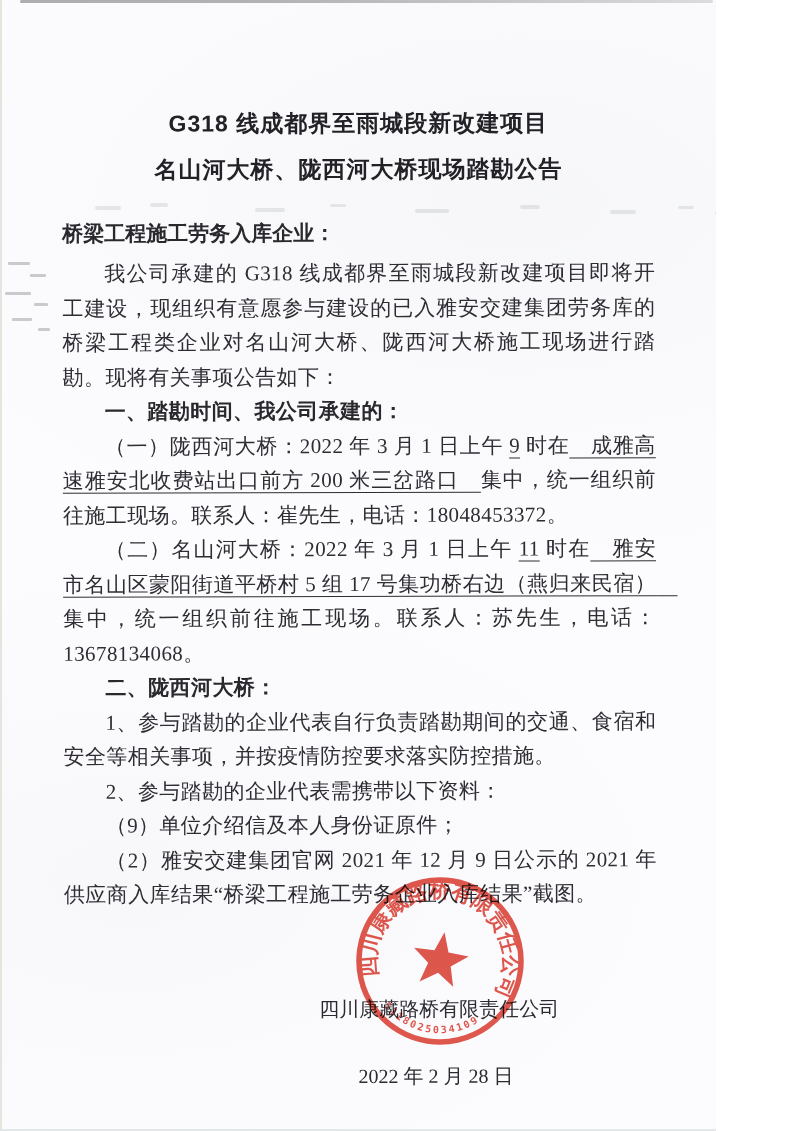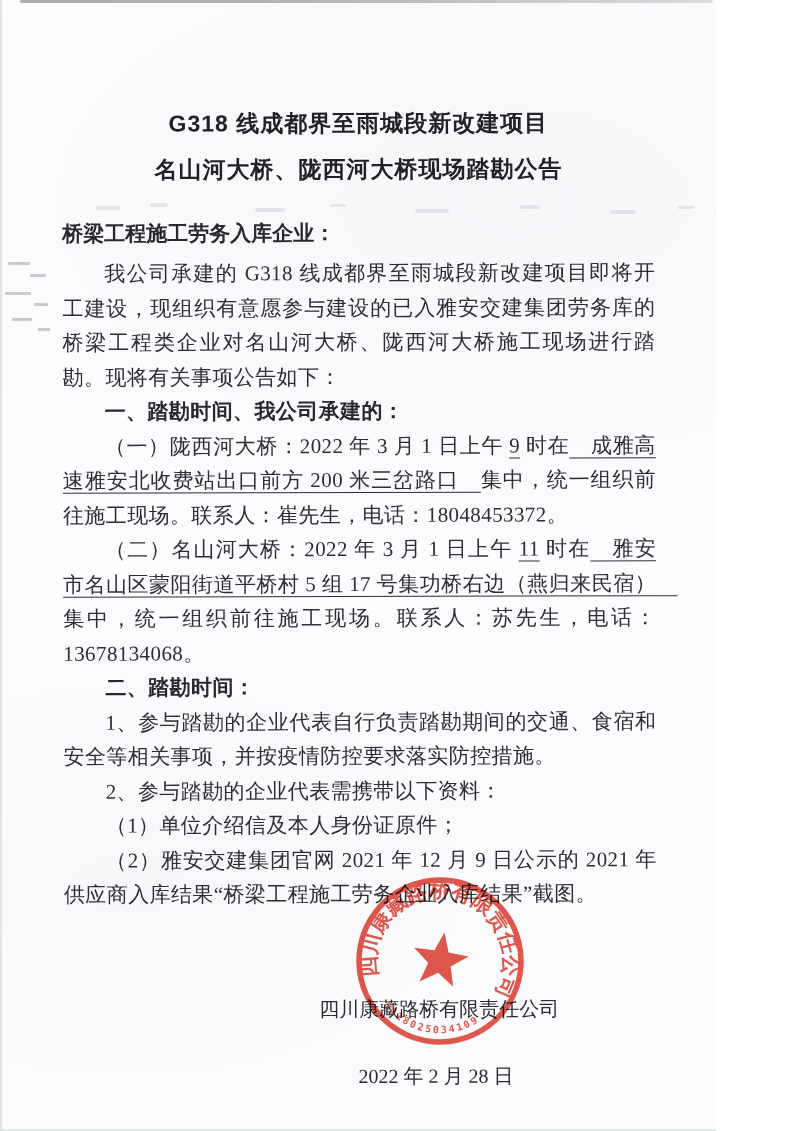--- a/index.html
+++ b/index.html
@@ -127,24 +127,24 @@
     <h1 class="title title-1">G318 线成都界至雨城段新改建项目</h1>
     <h2 class="title title-2">名山河大桥、陇西河大桥现场踏勘公告</h2>
 
     <div class="salutation">桥梁工程施工劳务入库企业：</div>
 
     <div class="body-block">
         <p class="para"><span>我公司承建的 G318 线成都界至雨城段新改建项目即将开工建设，现组织有意愿参与建设的已入雅安交建集团劳务库的桥梁工程类企业对名山河大桥、陇西河大桥施工现场进行踏勘。现将有关事项公告如下：</span></p>
         <p class="para hei"><span>一、踏勘时间、我公司承建的：</span></p>
         <p class="para"><span>（一）陇西河大桥：2022 年 3 月 1 日上午 </span><span class="u">9</span><span> 时在</span><span class="u">　成雅高速雅安北收费站出口前方 200 米三岔路口　</span><span>集中，统一组织前往施工现场。联系人：崔先生，电话：18048453372。</span></p>
         <p class="para"><span>（二）名山河大桥：2022 年 3 月 1 日上午 </span><span class="u">11</span><span> 时在</span><span class="u">　雅安市名山区蒙阳街道平桥村 5 组 17 号集功桥右边（燕归来民宿）　</span><span>集中，统一组织前往施工现场。联系人：苏先生，电话：13678134068。</span></p>
-        <p class="para hei"><span>二、踏勘时间：</span></p>
+        <p class="para hei"><span>二、陇西河大桥：</span></p>
         <p class="para"><span>1、参与踏勘的企业代表自行负责踏勘期间的交通、食宿和安全等相关事项，并按疫情防控要求落实防控措施。</span></p>
         <p class="para"><span>2、参与踏勘的企业代表需携带以下资料：</span></p>
-        <p class="para"><span>（1）单位介绍信及本人身份证原件；</span></p>
+        <p class="para"><span>（9）单位介绍信及本人身份证原件；</span></p>
         <p class="para"><span>（2）雅安交建集团官网 2021 年 12 月 9 日公示的 2021 年供应商入库结果“桥梁工程施工劳务企业入库结果”截图。</span></p>
       </div>
 
     <div class="signature">四川康藏路桥有限责任公司</div>
     <div class="sig-date">2022 年 2 月 28 日</div>
   </div>
 
   <svg class="stamp" viewBox="0 0 230 230" xmlns="http://www.w3.org/2000/svg" xmlns:xlink="http://www.w3.org/1999/xlink" style="color: rgb(221, 58, 46);">
     <defs>
       <path id="sealTopArc" d="M 57,142 A 64,64 0 1 1 173,142" fill="none"></path>

